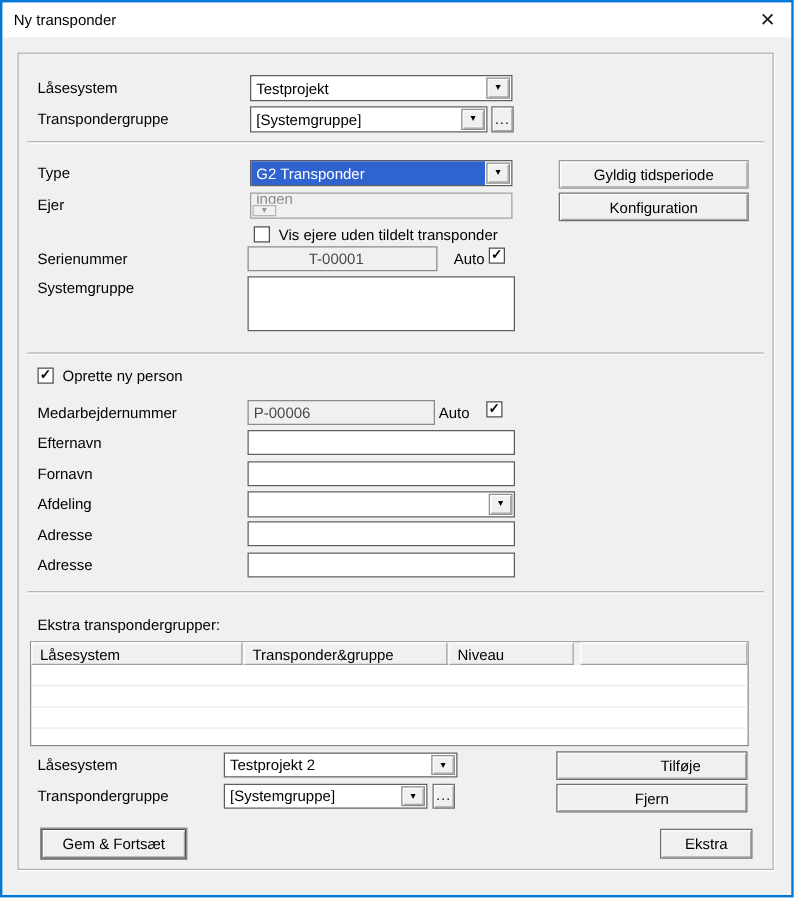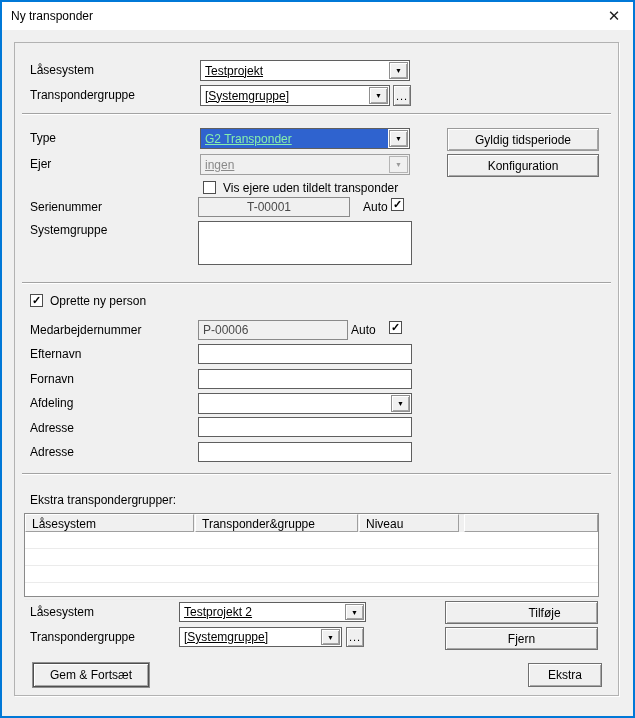--- a/index.html
+++ b/index.html
@@ -27,28 +27,28 @@
   .sep { position:absolute; left:20px; width:589px; height:0;
          border-top:1px solid #a3a3a3; border-bottom:1px solid #ffffff; }
 
   .lbl { position:absolute; white-space:nowrap; color:#000; }
 
   
   .combo {
     position:absolute; box-sizing:border-box; height:21px; background:#ffffff;
     border:1px solid #5f5f5f; display:flex; align-items:stretch; cursor:default;
   }
-  .combo-text { flex:1; display:flex; align-items:center; padding:0 4px; overflow:hidden; white-space:nowrap;text-decoration:underline; }
-  .combo-text.selected { background:#2f63cf; color:#86efac; }
+  .combo-text { flex:1; display:flex; align-items:center; padding:0 4px; overflow:hidden; white-space:nowrap; }
+  .combo-text.selected { background:#2f63cf; color:#ffffff; }
   .combo-arrow {
     width:17px; margin:1px; background:#f0f0f0; display:flex; align-items:center; justify-content:center;
     font-size:7px; color:#000; border:1px solid #8f8f8f;
     box-shadow: inset 1px 1px 0 #ffffff, inset -1px -1px 0 #a5a5a5;
   }
-  .combo.disabled { background:#f0f0f0; border-color:#a0a0a0; color:#8a8a8a; }
+  .combo.disabled { background:#f0f0f0; border-color:#a0a0a0; color:#8a8a8a;flex-direction:column; }
   .combo.disabled .combo-arrow { color:#9a9a9a; box-shadow:none; border-color:#b5b5b5; background:#f0f0f0; }
 
   
   .btn {
     position:absolute; box-sizing:border-box; background:#f0f0f0; color:#000;
     border:1px solid #707070; box-shadow: inset 1px 1px 0 #ffffff, inset -1px -1px 0 #a7a7a7;
     font-family:"Liberation Sans", sans-serif; font-size:12px; text-align:center; cursor:default;
     display:flex; align-items:center; justify-content:center; padding:0;
   }
   .btn.disabled { color:#000000; border-color:#9a9a9a; }

